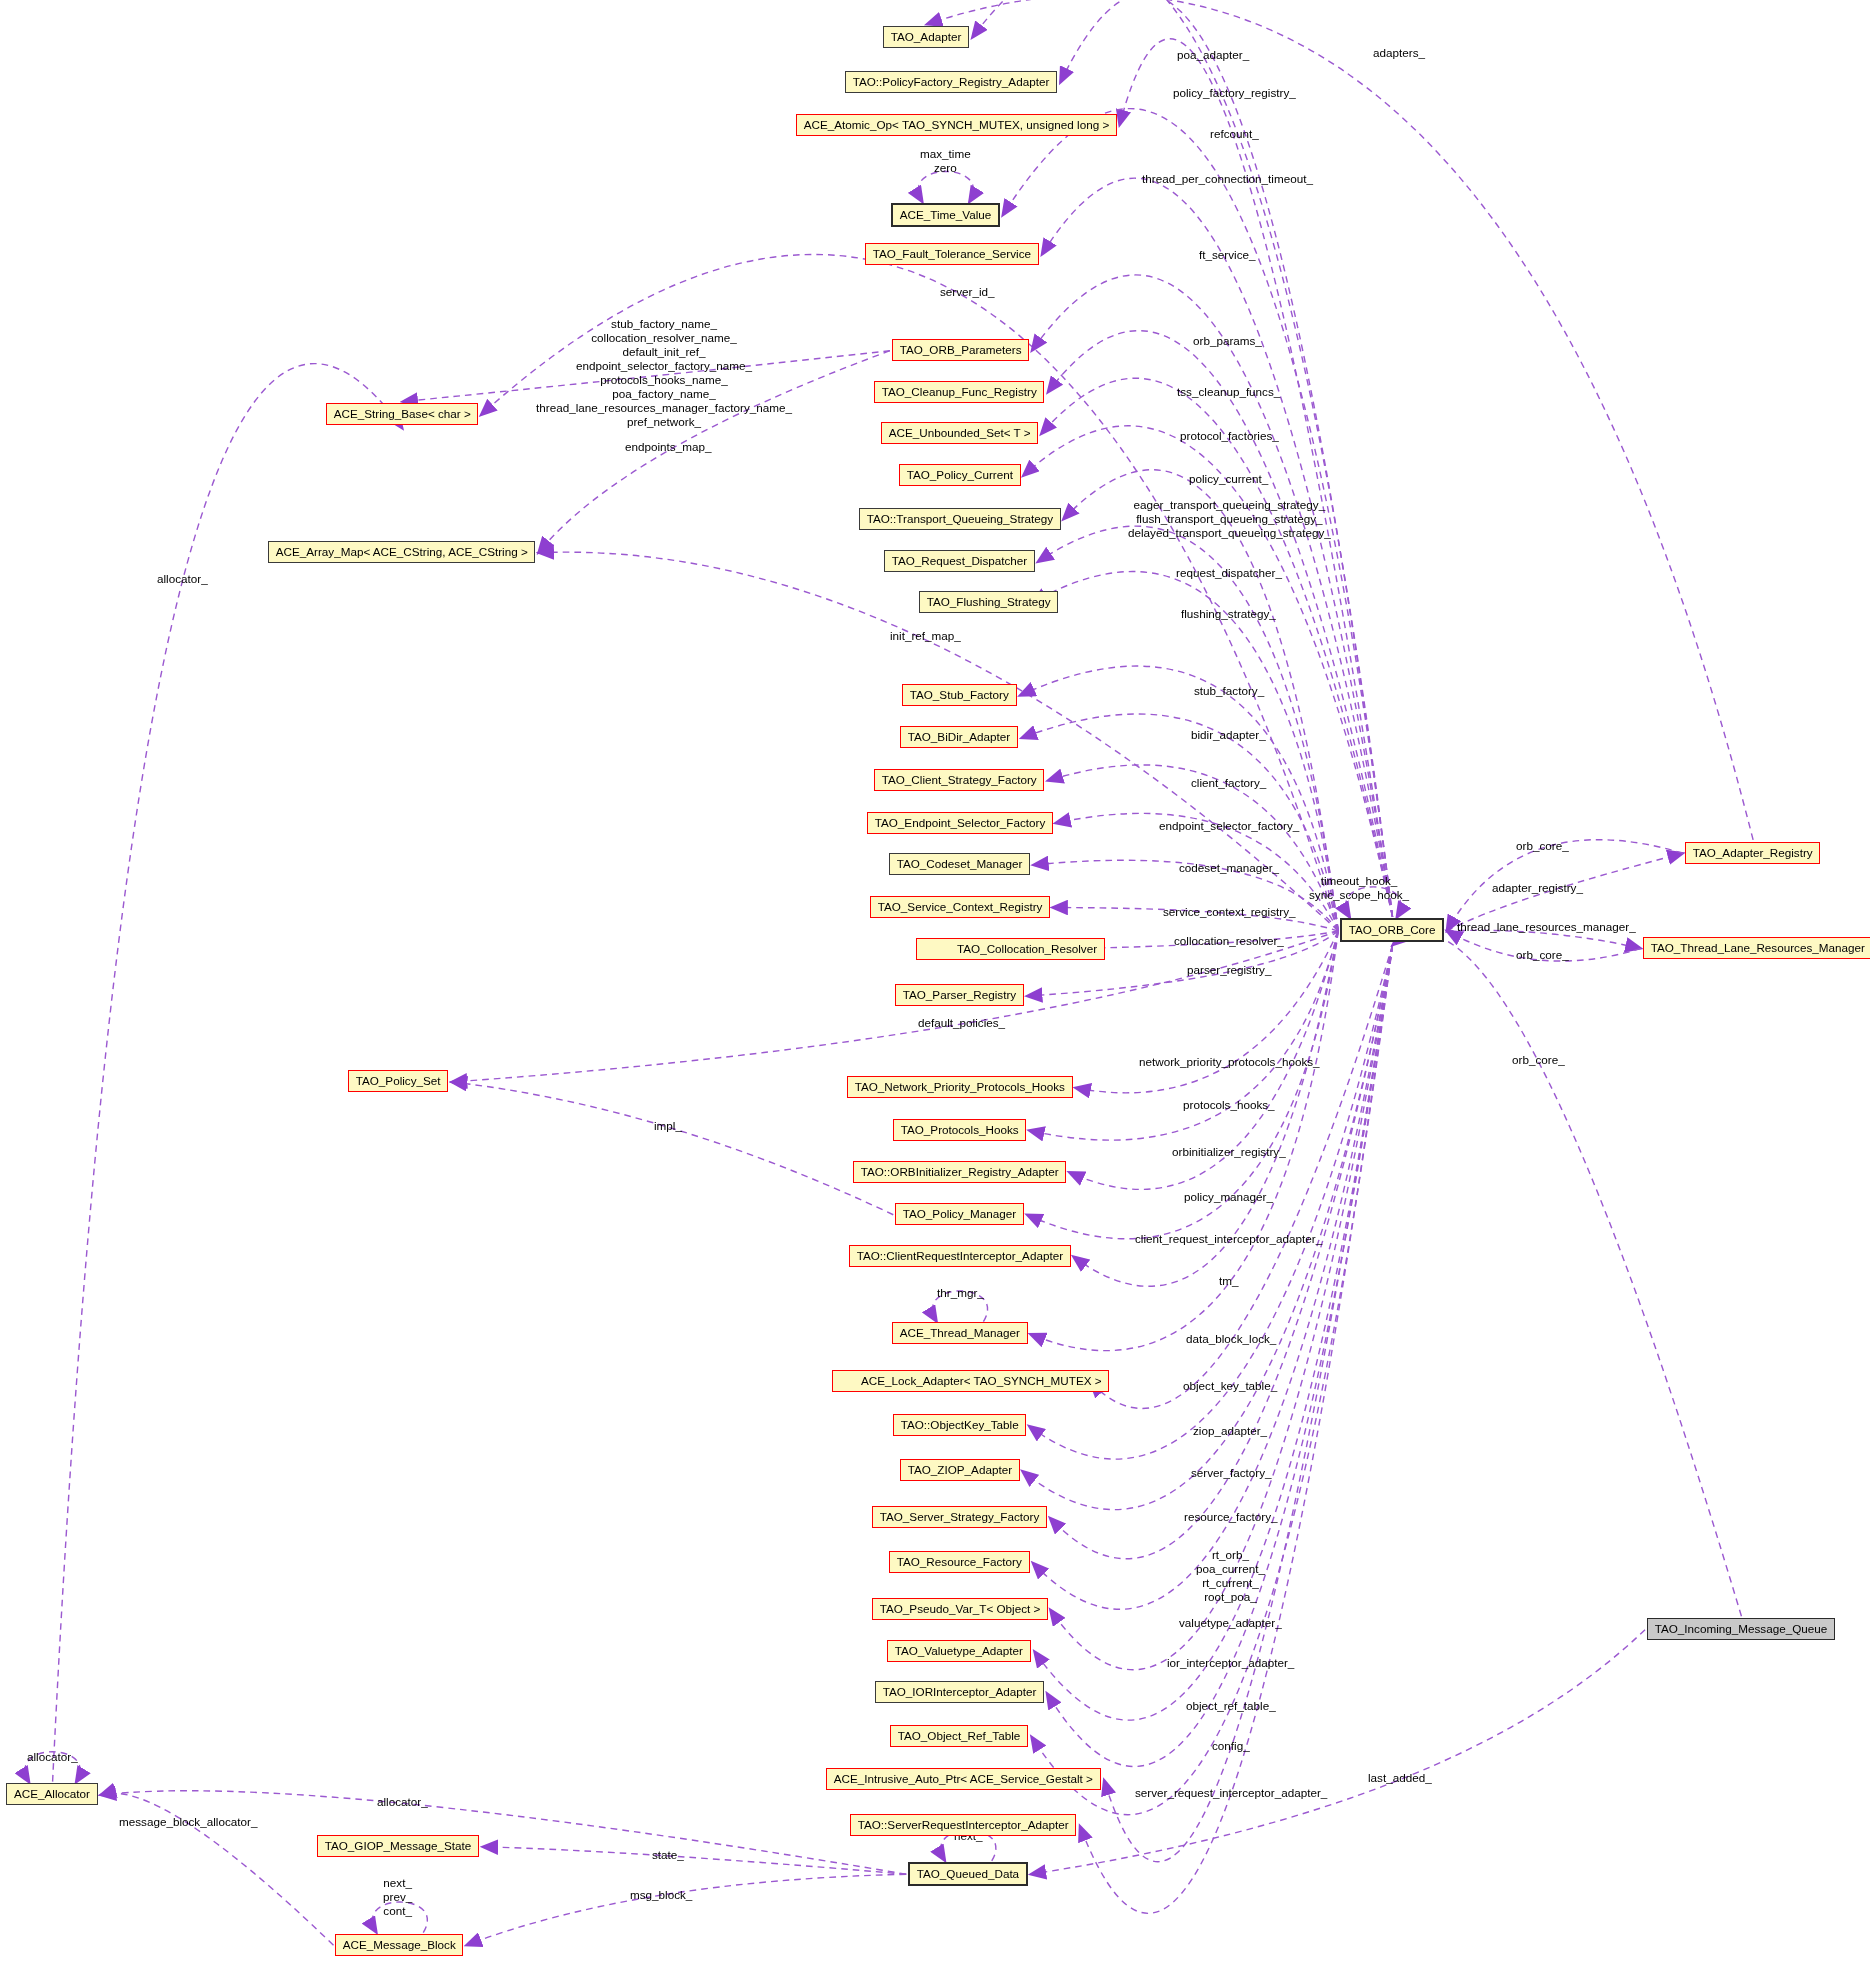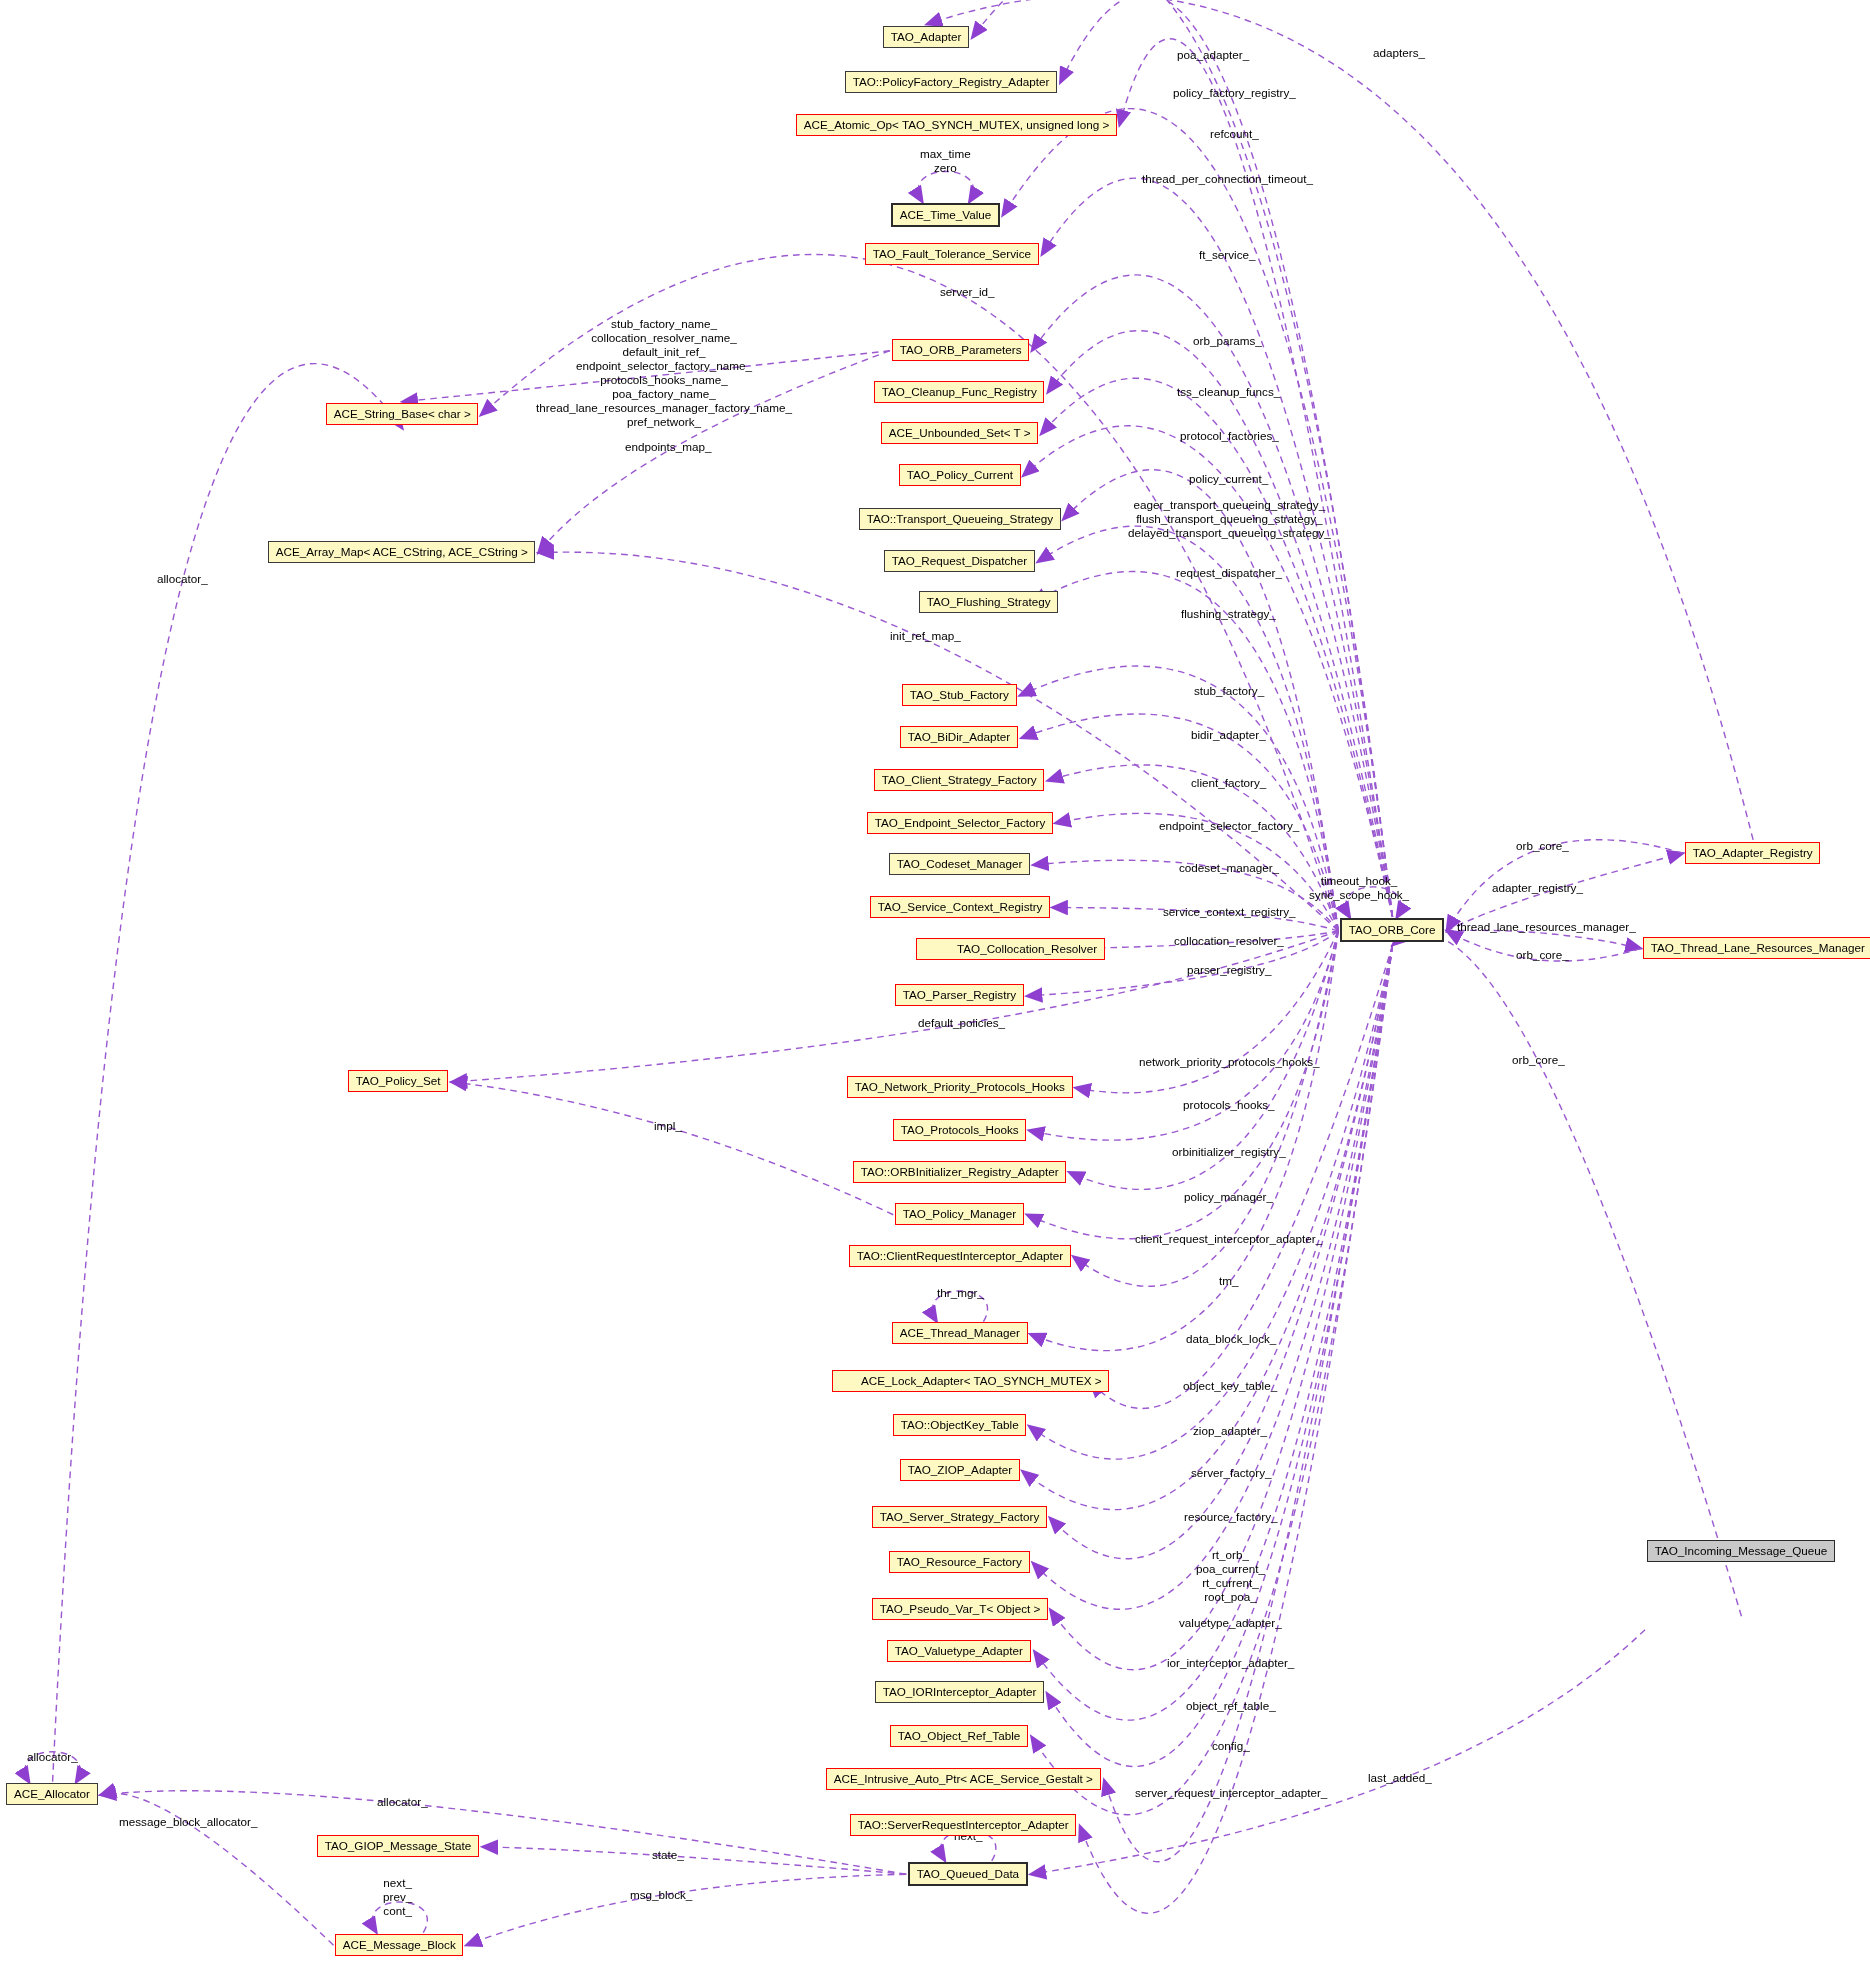--- a/index.html
+++ b/index.html
@@ -148,21 +148,21 @@
     <div class="node red" style="left: 890px; top: 1725px;">TAO_Object_Ref_Table</div>
     <div class="node red" style="left: 826px; top: 1768px;">ACE_Intrusive_Auto_Ptr&lt; ACE_Service_Gestalt &gt;</div>
     <div class="node red" style="left: 850px; top: 1814px;">TAO::ServerRequestInterceptor_Adapter</div>
     <div class="node bold" style="left: 908px; top: 1862px;">TAO_Queued_Data</div>
     <div class="node red" style="left: 317px; top: 1835px;">TAO_GIOP_Message_State</div>
     <div class="node red" style="left: 335px; top: 1934px;">ACE_Message_Block</div>
     <div class="node black" style="left: 6.3px; top: 1783px;">ACE_Allocator</div>
     <div class="node bold" style="left: 1340px; top: 918px;">TAO_ORB_Core</div>
     <div class="node red" style="left: 1685px; top: 842px;">TAO_Adapter_Registry</div>
     <div class="node red" style="left: 1643px; top: 937px;">TAO_Thread_Lane_Resources_Manager</div>
-    <div class="node gray" style="left: 1647px; top: 1540px;">TAO_Incoming_Message_Queue</div>
+    <div class="node gray" style="left: 1647px; top: 1618px;">TAO_Incoming_Message_Queue</div>
     <div class="node red" style="left: 326px; top: 403px;">ACE_String_Base&lt; char &gt;</div>
     <div class="node black" style="left: 268px; top: 541px;">ACE_Array_Map&lt; ACE_CString, ACE_CString &gt;</div>
     <div class="elabel" style="left: 1177px; top: 48px;">
       <div>poa_adapter_</div>
     </div>
     <div class="elabel" style="left: 1373px; top: 46px;">
       <div>adapters_</div>
     </div>
     <div class="elabel" style="left: 1173px; top: 86px;">
       <div>policy_factory_registry_</div>

